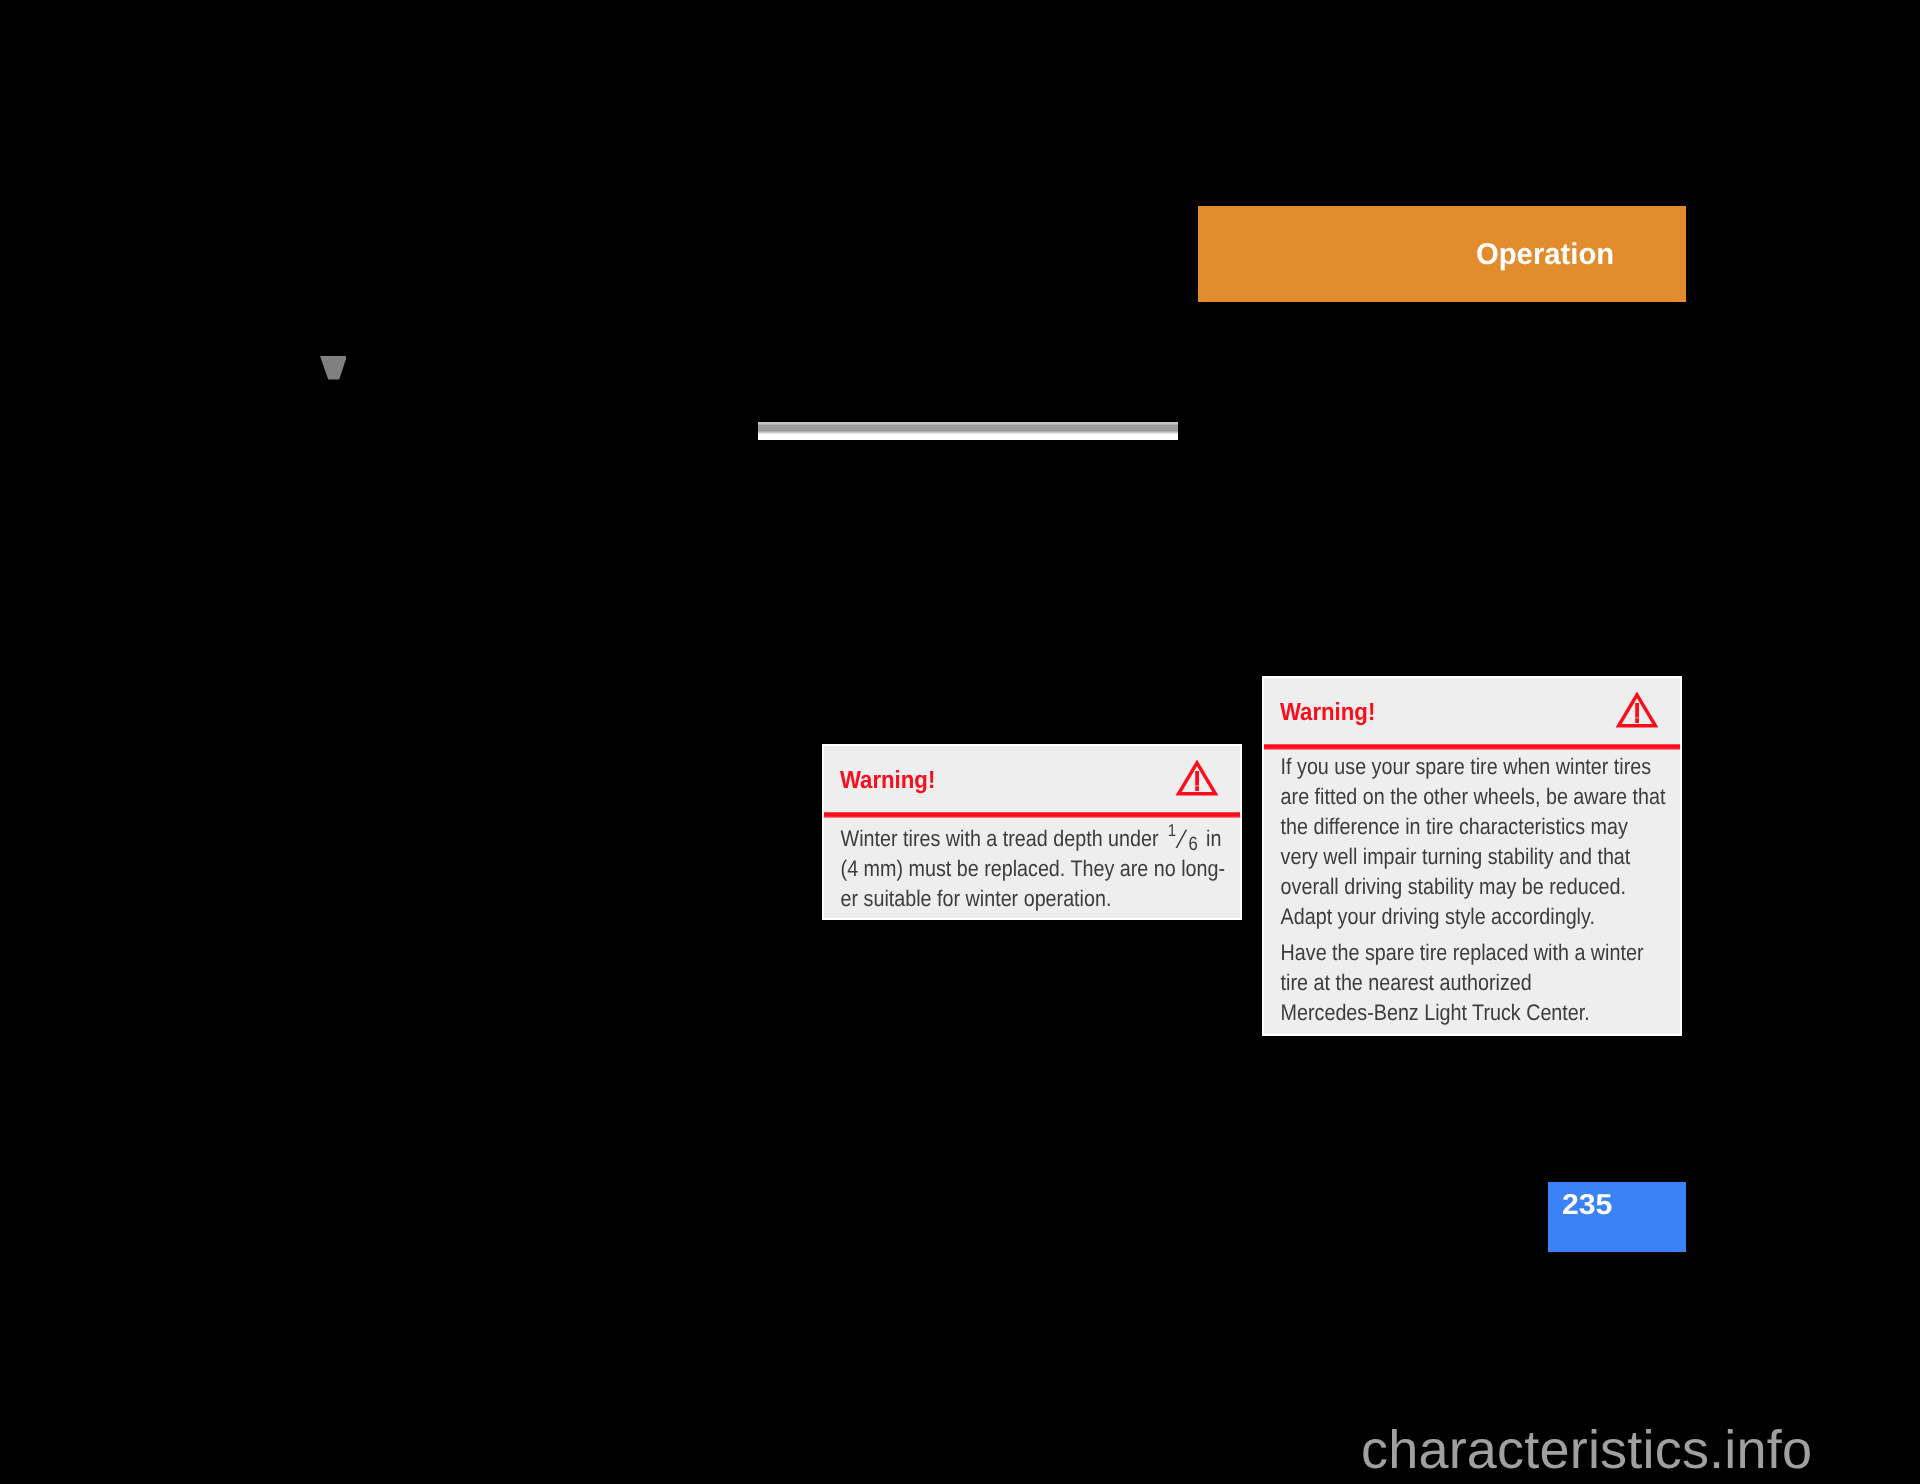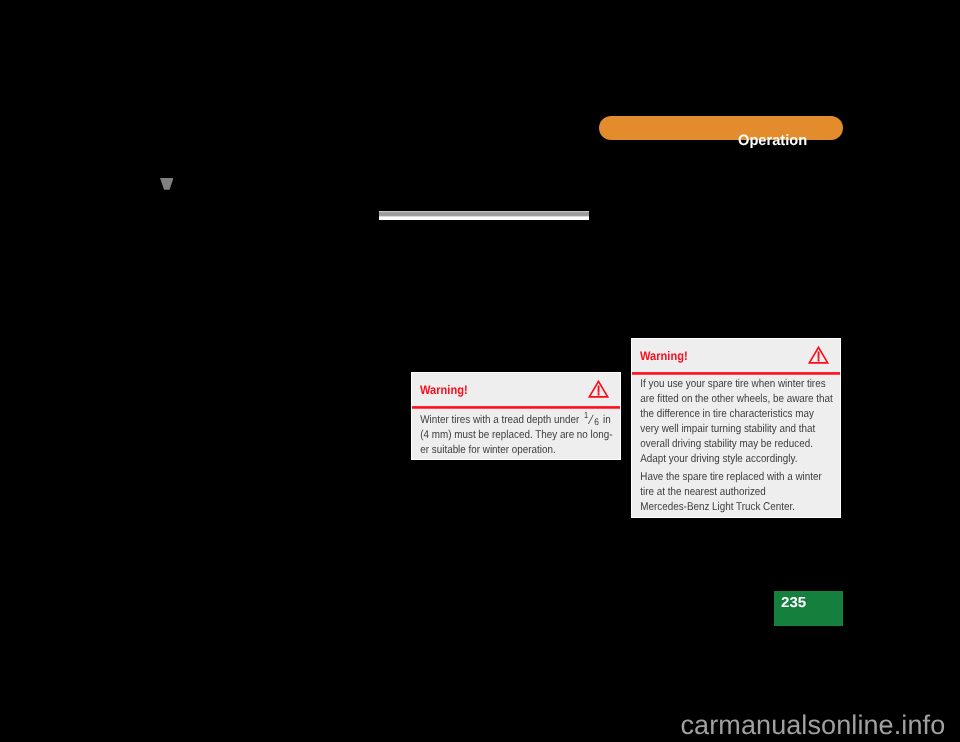--- a/index.html
+++ b/index.html
@@ -20,43 +20,42 @@
   .page {
     position: absolute; left:0; top:0; width:960px; height:742px;
     
     transform: translateZ(0);
     will-change: transform;
   }
 
   
   .section-band {
     position: absolute;
-    left: 599px; top: 116px;
-    width: 244px; height: 24px;
+    left: 599px; top: 103px;
+    width: 244px; height: 48px;
     background: #e38c2e;
-    border-radius: 18px;
   }
   .section-band .label {
     position: absolute;
     left: 139.2px; top: 19.0px;
     color: #ffffff;
     font-size: 15px;
     font-weight: bold;
     line-height: 11px;
     transform: scaleX(0.975);
     transform-origin: left top;
     white-space: nowrap;
   }
 
   
   .page-tab {
     position: absolute;
     left: 774px; top: 591px;
     width: 69px; height: 35px;
-    background: #15803d;
+    background: #3b82f6;
   }
   .page-tab .num {
     position: absolute;
     left: 6.6px; top: 6.9px;
     color: #ffffff;
     font-size: 14.4px;
     font-weight: bold;
     line-height: 11px;
     transform: scaleX(1.05);
     transform-origin: left top;
@@ -194,15 +193,15 @@
     <div class="wb-body">
       <p><span>If you use your spare tire when winter tires</span><br><span>are fitted on the other wheels, be aware that</span><br><span>the difference in tire characteristics may</span><br><span>very well impair turning stability and that</span><br><span>overall driving stability may be reduced.</span><br><span>Adapt your driving style accordingly.</span></p>
       <p><span>Have the spare tire replaced with a winter</span><br><span>tire at the nearest authorized</span><br><span>Mercedes-Benz Light Truck Center.</span></p>
     </div>
   </div>
 
   <div class="page-tab">
     <span class="num">235</span>
   </div>
 
-  <div class="watermark">carmanualsonline.info</div>
+  <div class="watermark">characteristics.info</div>
 
 </div>
 
 </body></html>

